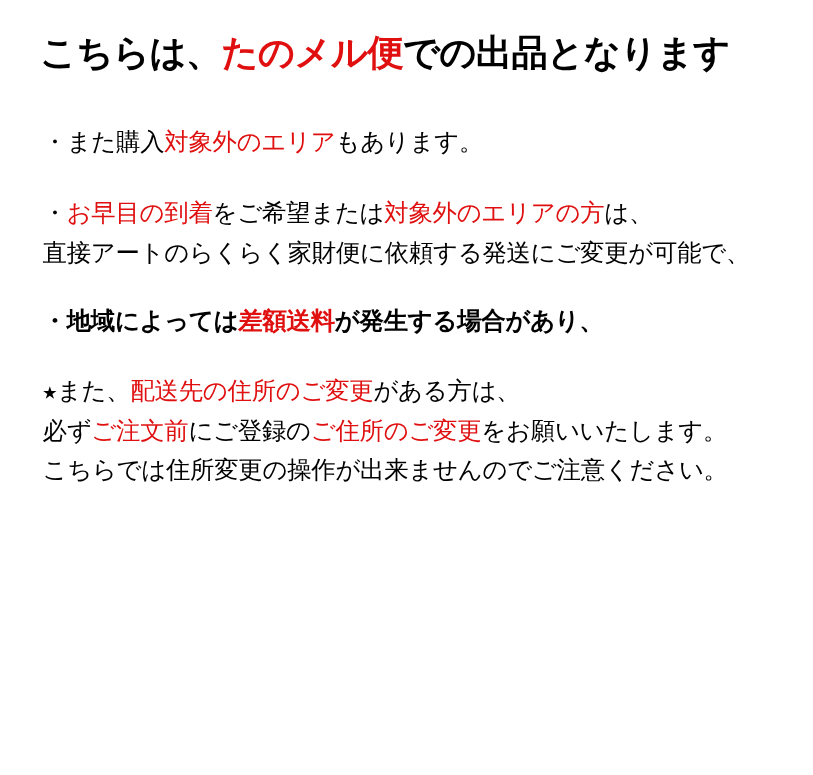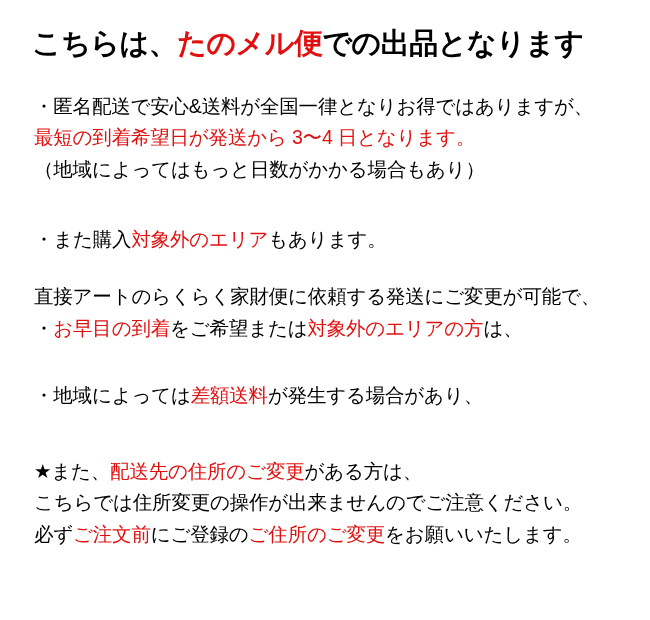--- a/index.html
+++ b/index.html
@@ -34,49 +34,44 @@
   }
   .block {
     margin: 0 0 0 16px;
     font-size: 19.5px;
     line-height: 1.62;
     letter-spacing: -0.2px;
   }
   .block.b1 { margin-top: 30px; }
   .block.b2 { margin-top: 38px; }
   .block.b3 { margin-top: 26px; }
-  .block.b4 { margin-top: 36px; }
-  .block.b5 { margin-top: 44px; }
+  .block.b4 { margin-top: 22px; font-weight: bold; }
+  .block.b5 { margin-top: 26px; font-family: Liberation Mono, monospace; }
   .line {
     white-space: nowrap;
   }
 </style>
 </head>
 <body>
 
 <div class="page">
 
   <div class="title">
     <span>こちらは、</span><span class="red">たのメル便</span><span>での出品となります</span>
   </div>
 
-  <div class="block b1">
-      <div class="line"><span>・匿名配送で安心&amp;送料が全国一律となりお得ではありますが、</span></div>
-      <div class="line"><span class="red">最短の到着希望日が発送から 3〜4 日となります。</span></div>
-      <div class="line"><span>（地域によってはもっと日数がかかる場合もあり）</span></div>
-    </div>
   <div class="block b2">
       <div class="line"><span>・また購入</span><span class="red">対象外のエリア</span><span>もあります。</span></div>
     </div>
   <div class="block b3">
+      <div class="line"><span>・</span><span class="red">お早目の到着</span><span>をご希望または</span><span class="red">対象外のエリアの方</span><span>は、</span></div>
       <div class="line"><span>直接アートのらくらく家財便に依頼する発送にご変更が可能で、</span></div>
-      <div class="line"><span>・</span><span class="red">お早目の到着</span><span>をご希望または</span><span class="red">対象外のエリアの方</span><span>は、</span></div>
     </div>
   <div class="block b4">
       <div class="line"><span>・地域によっては</span><span class="red">差額送料</span><span>が発生する場合があり、</span></div>
     </div>
   <div class="block b5">
       <div class="line"><span>★また、</span><span class="red">配送先の住所のご変更</span><span>がある方は、</span></div>
+      <div class="line"><span>必ず</span><span class="red">ご注文前</span><span>にご登録の</span><span class="red">ご住所のご変更</span><span>をお願いいたします。</span></div>
       <div class="line"><span>こちらでは住所変更の操作が出来ませんのでご注意ください。</span></div>
-      <div class="line"><span>必ず</span><span class="red">ご注文前</span><span>にご登録の</span><span class="red">ご住所のご変更</span><span>をお願いいたします。</span></div>
     </div>
 
 </div>
 
 </body></html>

